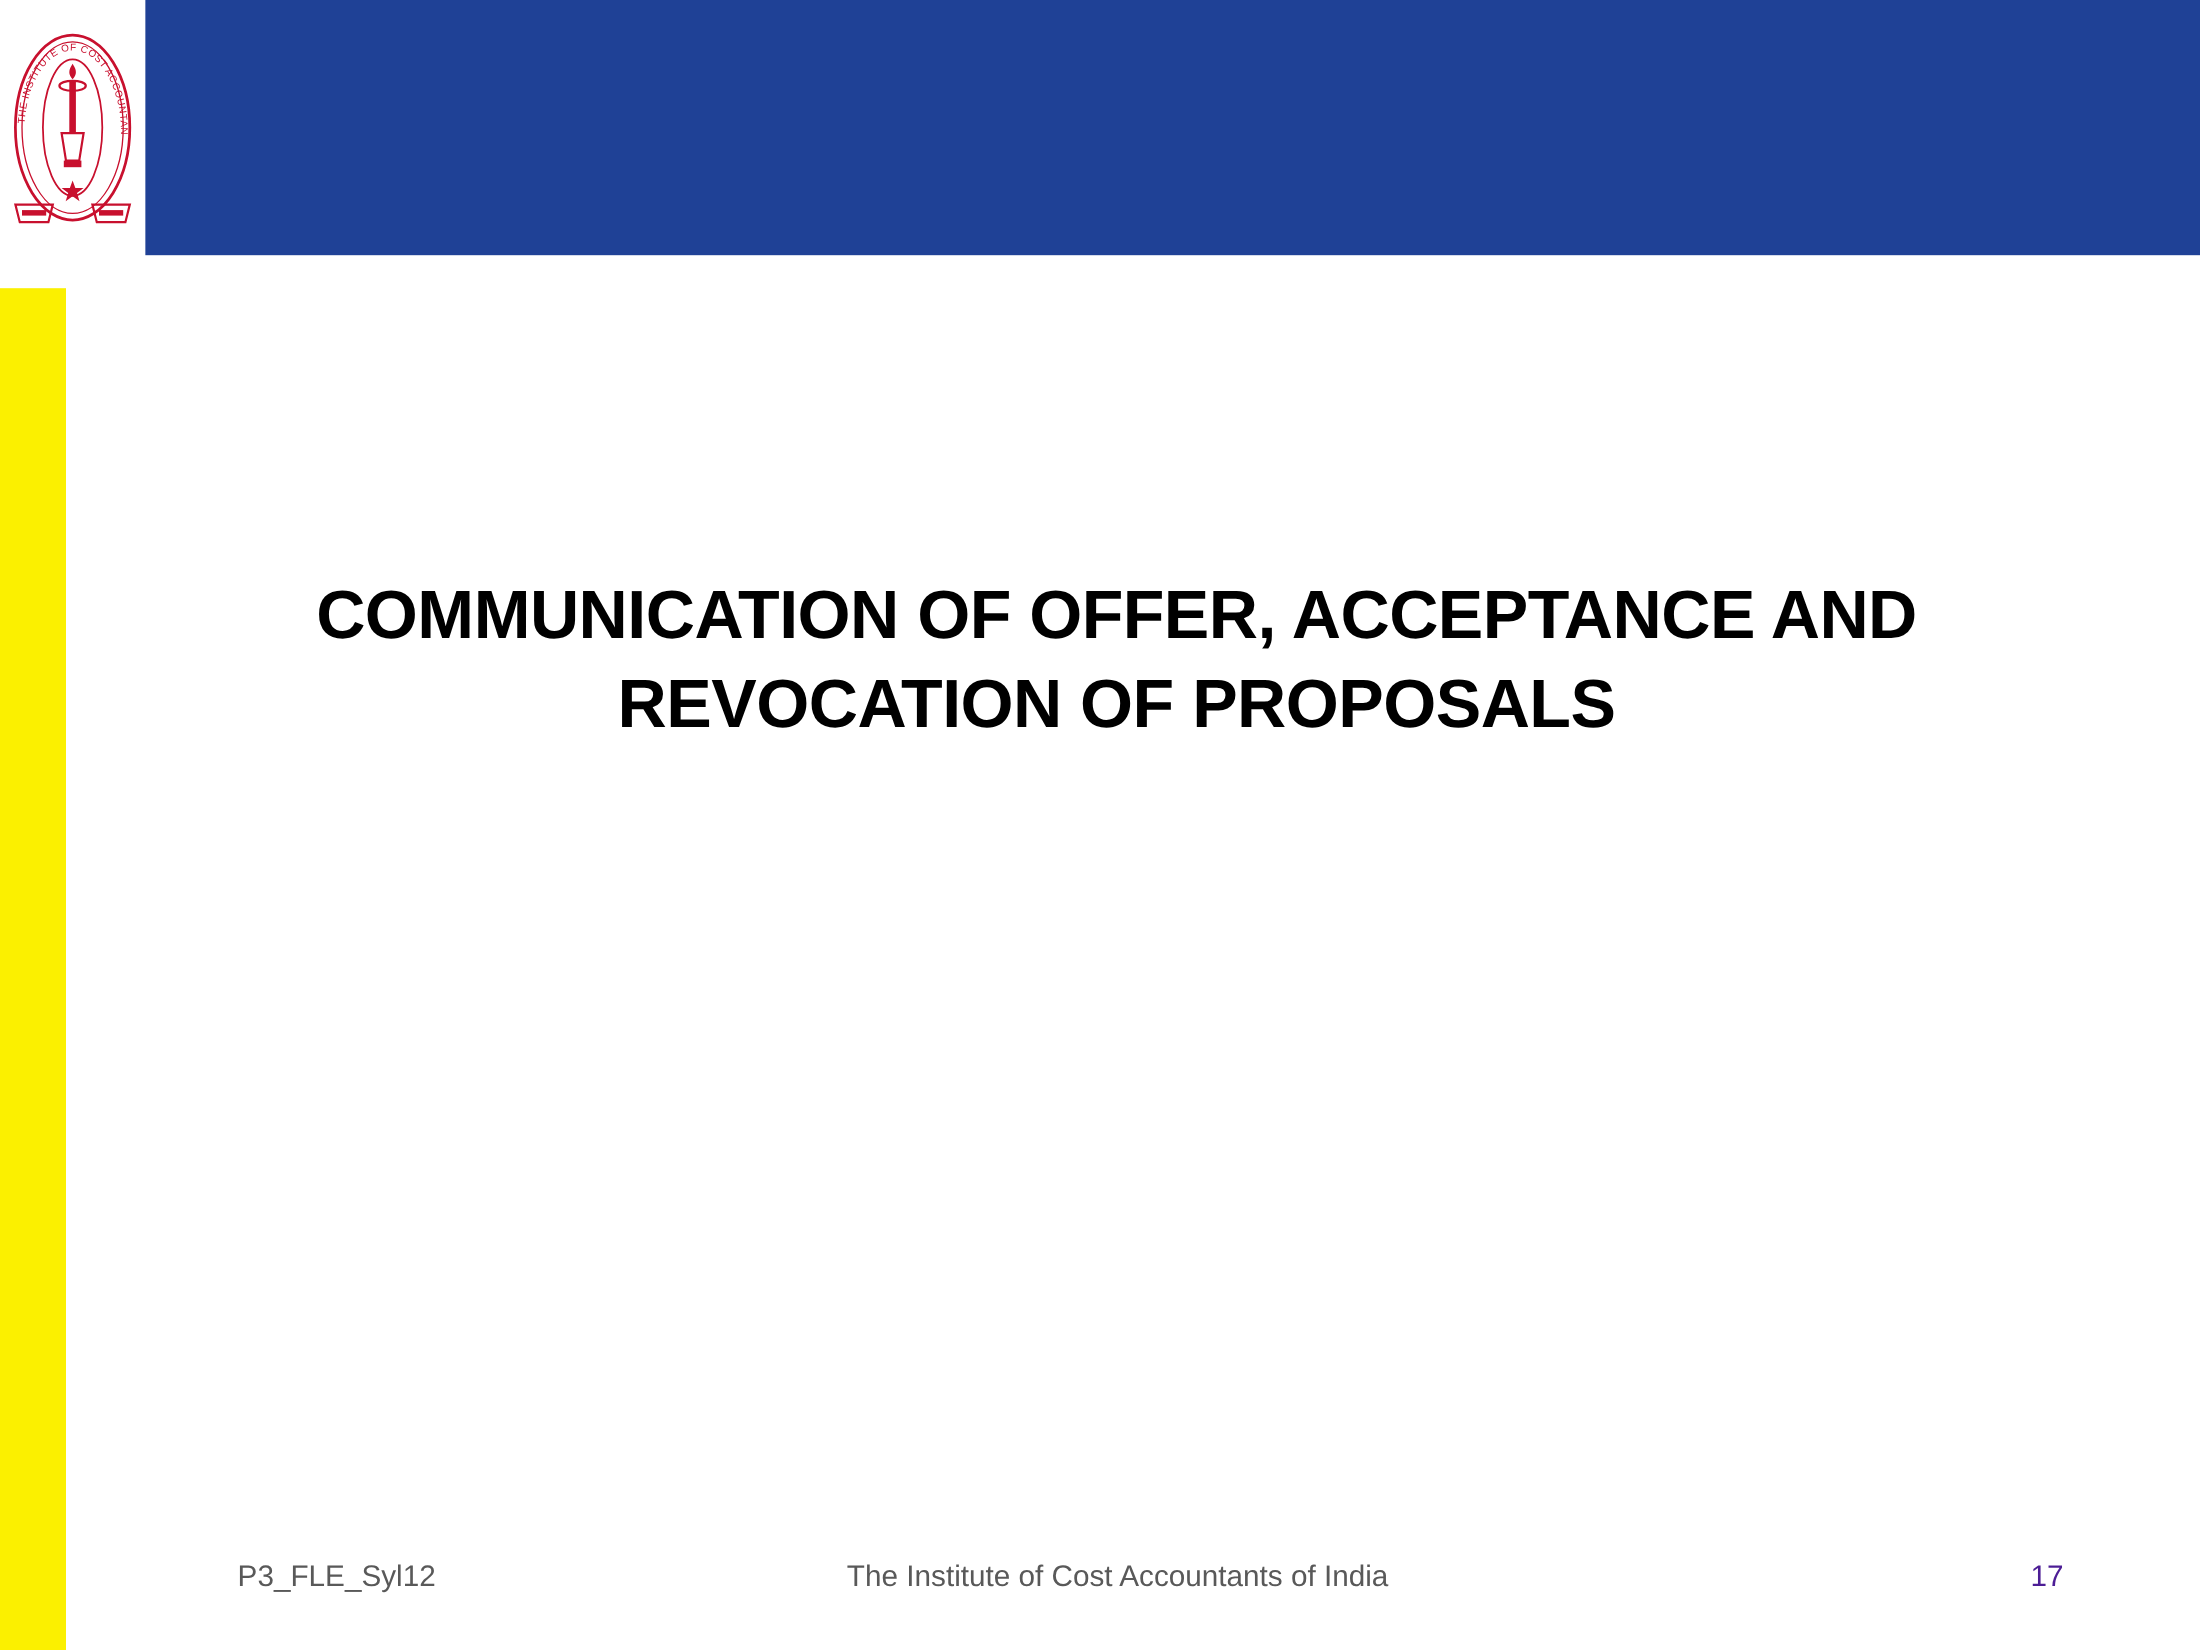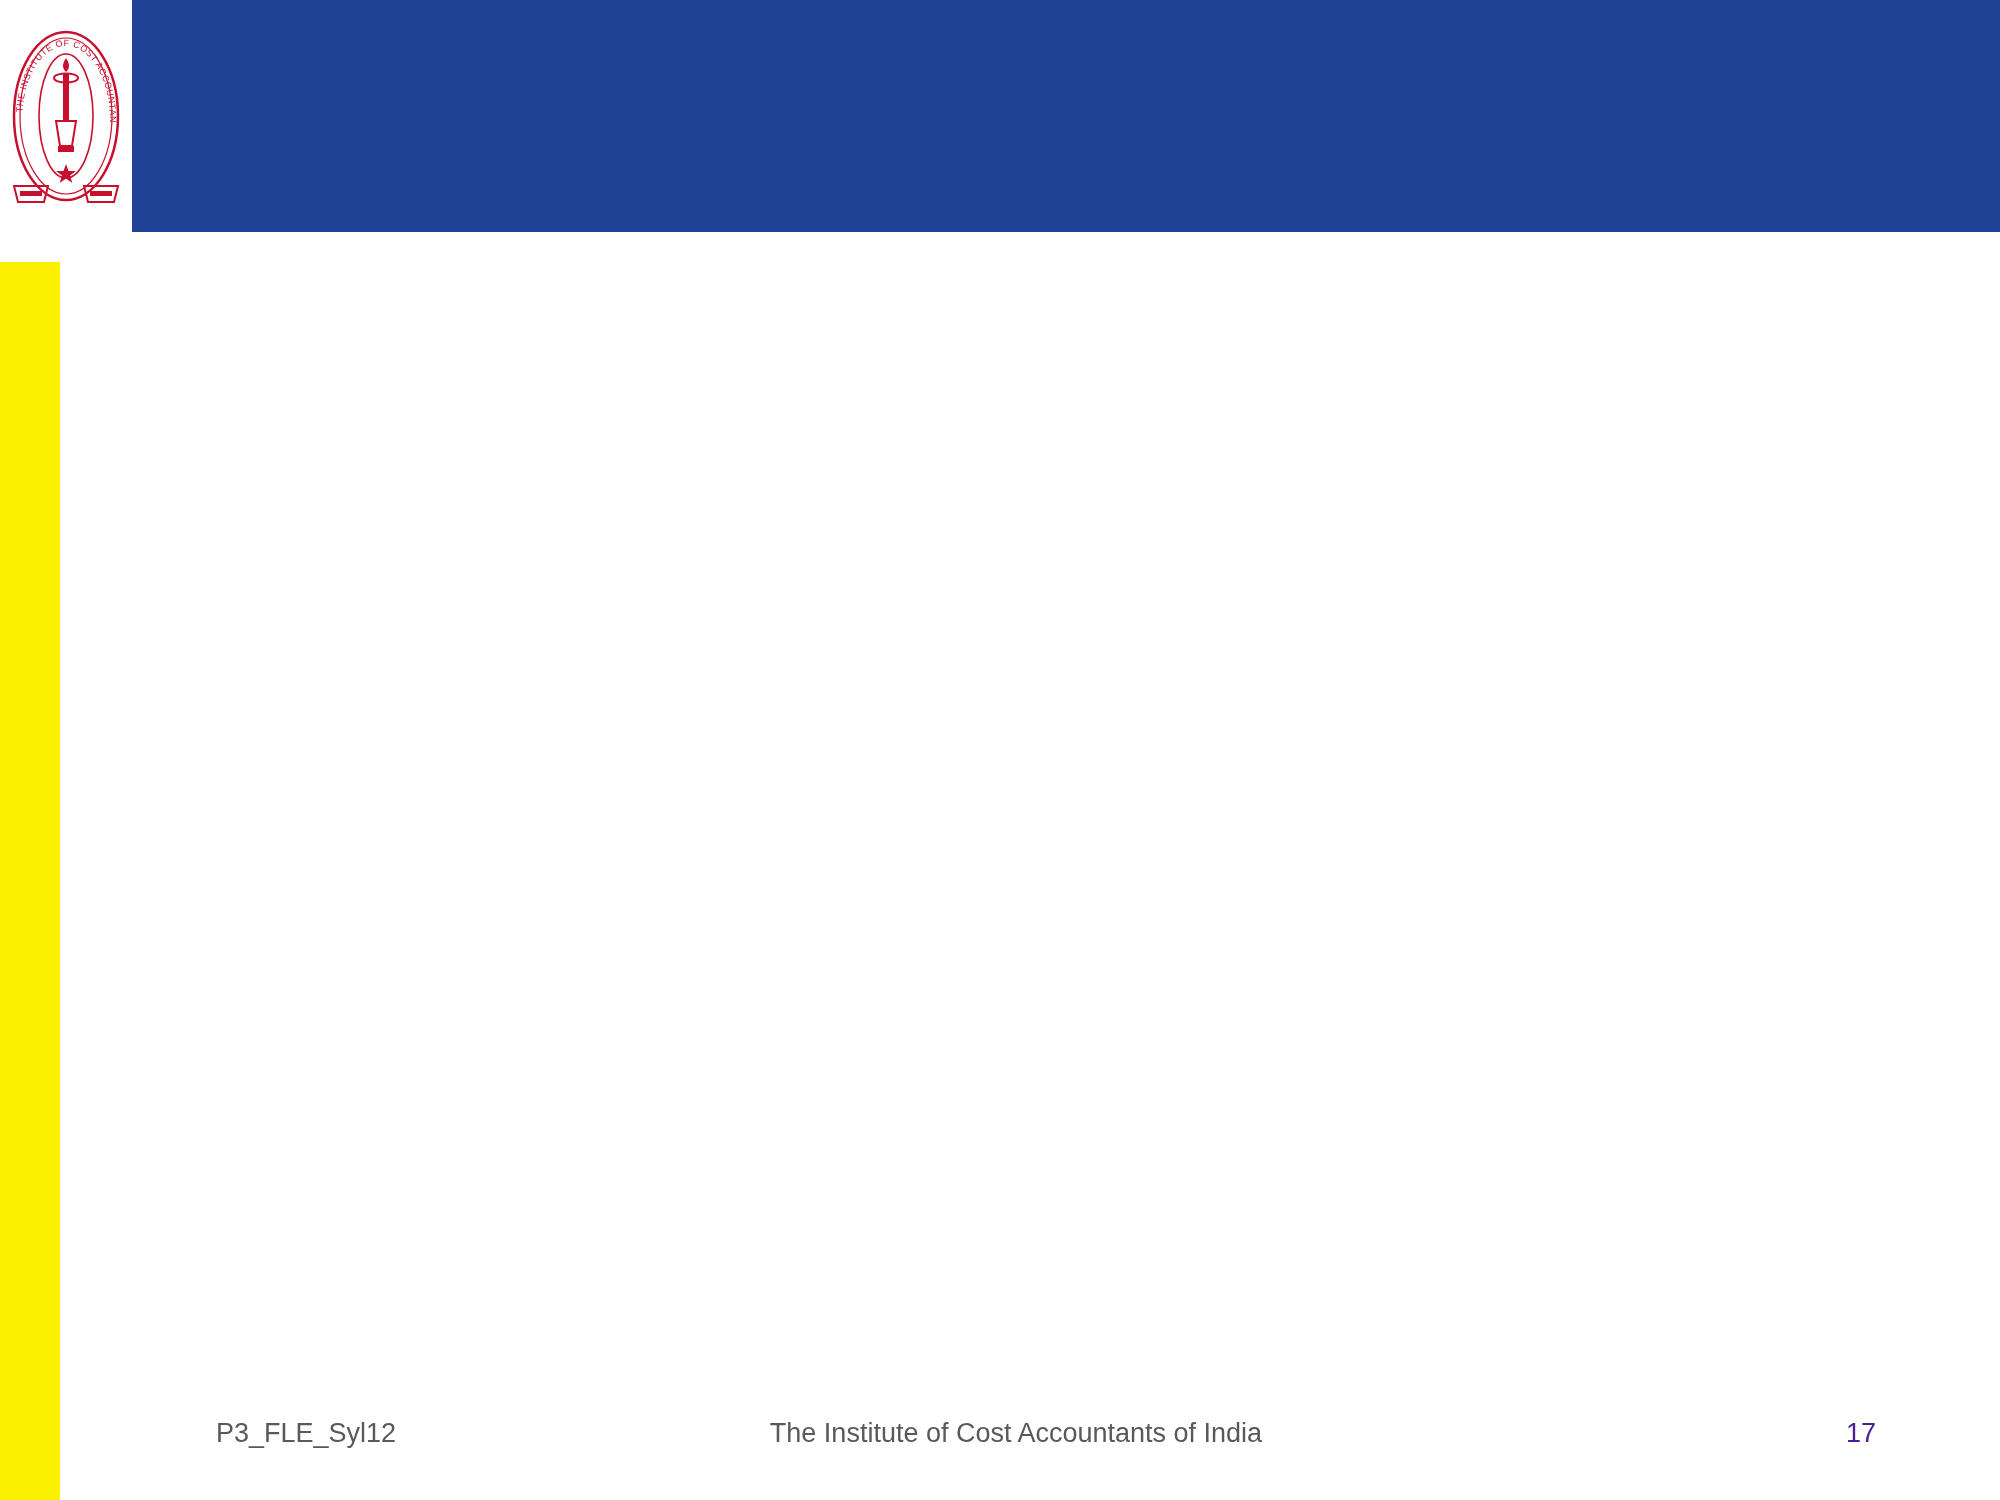--- a/index.html
+++ b/index.html
@@ -140,20 +140,22 @@
       <path d="M8 158 L42 158 L38 174 L12 174 Z" fill="none" stroke="#c8102e" stroke-width="2"></path>
       <path d="M78 158 L112 158 L108 174 L82 174 Z" fill="none" stroke="#c8102e" stroke-width="2"></path>
       <rect x="14" y="163" width="22" height="5" fill="#c8102e"></rect>
       <rect x="84" y="163" width="22" height="5" fill="#c8102e"></rect>
     </svg>
   </div>
 
   <div class="left-stripe"></div>
 
   <div class="title-area">
+    <div class="title-text">COMMUNICATION OF OFFER, ACCEPTANCE AND</div>
+    <div class="title-text">REVOCATION OF PROPOSALS</div>
   </div>
 
   <div class="footer">
     <div class="footer-left">P3_FLE_Syl12</div>
     <div class="footer-center">The Institute of Cost Accountants of India</div>
     <div class="footer-right">17</div>
   </div>
 
 </div>
 

